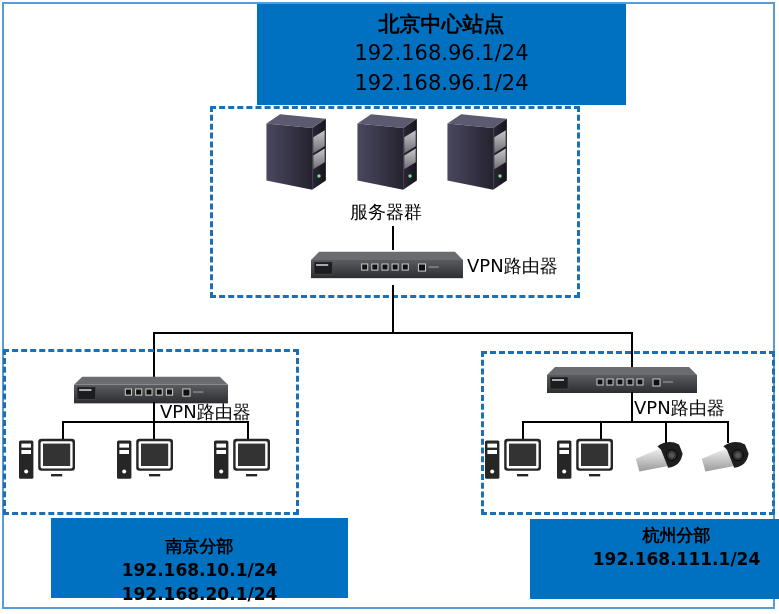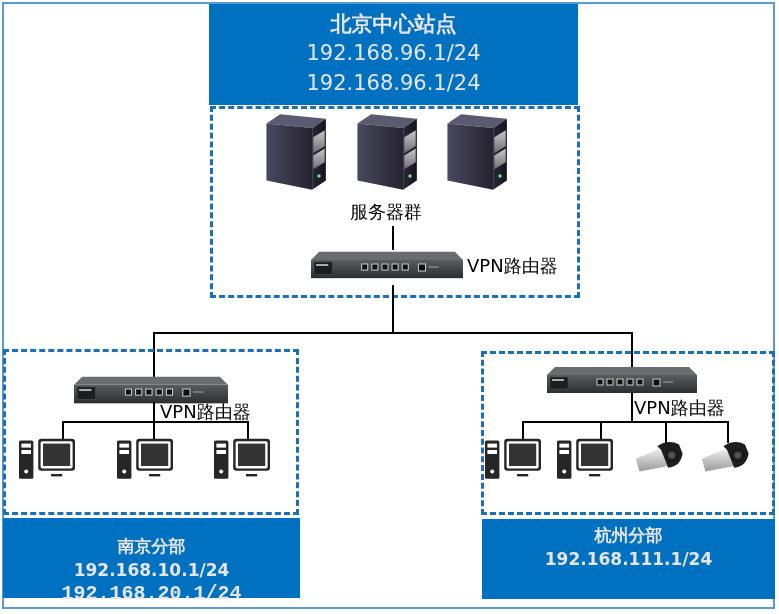--- a/index.html
+++ b/index.html
@@ -1,21 +1,21 @@
 <!DOCTYPE html>
 <html><head>
 <meta charset="utf-8">
 <style>
   html, body { margin:0; padding:0; background:#ffffff; }
   body { width:779px; height:614px; position:relative; overflow:hidden;
          font-family: "DejaVu Sans", "Liberation Sans", sans-serif; }
   .frame { position:absolute; left:2px; top:2px; width:773px; height:607px;
            border:2px solid #5b9bd5; box-sizing:border-box; }
-  .site-box { position:absolute; background:#0070c0; color:#e5e5e5; text-align:center;
-              box-sizing:border-box; }
+  .site-box { position:absolute; background:#0070c0; color:#000000; text-align:center;
+              box-sizing:border-box;margin-left:48px; }
   .site-box .title { font-weight:bold; }
   .zone { position:absolute; border:3px dashed #1a6fb5; box-sizing:border-box; }
   .line-h { position:absolute; height:2px; background:#000; }
   .line-v { position:absolute; width:2px; background:#000; }
   .label { position:absolute; color:#000000; font-size:18px; white-space:nowrap; }
   .icon { position:absolute; }
 </style>
 </head>
 <body>
 
@@ -132,21 +132,21 @@
 <svg class="icon" style="left:117px; top:434px;" width="72" height="48">
     <use href="#pc-sym"></use>
   </svg>
 <svg class="icon" style="left:214px; top:434px;" width="72" height="48">
     <use href="#pc-sym"></use>
   </svg>
 
 <div class="site-box" style="left:3px; top:518px; width:297px; height:80px; padding-top:16px;">
   <div class="title" style="font-size:17px; line-height:24px;">南京分部</div>
   <div class="title" style="font-size:17px; line-height:24px;">192.168.10.1/24</div>
-  <div class="title" style="font-size:20px; line-height:24px;font-family:Liberation Mono, monospace;">192.168.20.1/24</div>
+  <div class="title" style="font-size:17px; line-height:24px;">192.168.20.1/24</div>
 </div>
 
 <div class="zone" style="left:481px; top:351px; width:294px; height:164px;"></div>
 <svg class="icon" style="left:547px; top:366px;" width="150" height="28">
     <use href="#router-sym"></use>
   </svg>
 <div class="label" style="left:634px; top:396px;">VPN路由器</div>
 <div class="line-v" style="left:631px; top:392px; height:30px;"></div>
 <div class="line-h" style="left:522px; top:421px; width:206px;"></div>
 <div class="line-v" style="left:522px; top:421px; height:18px;"></div>

